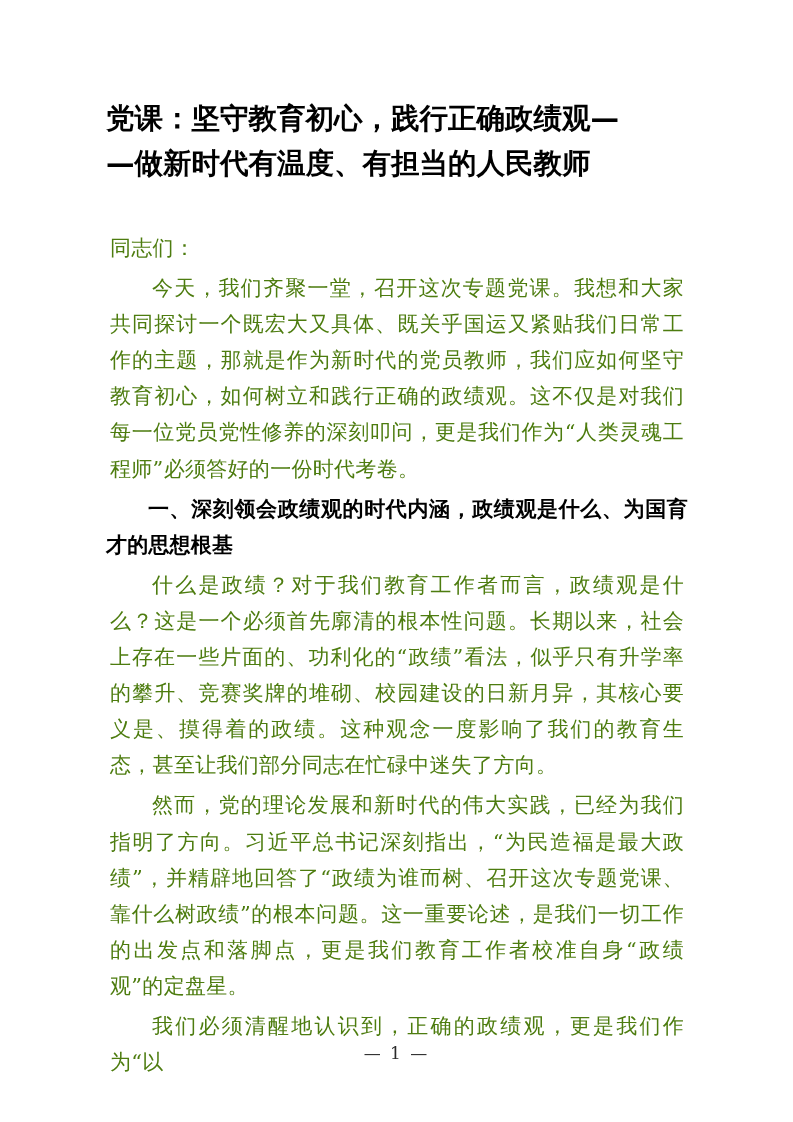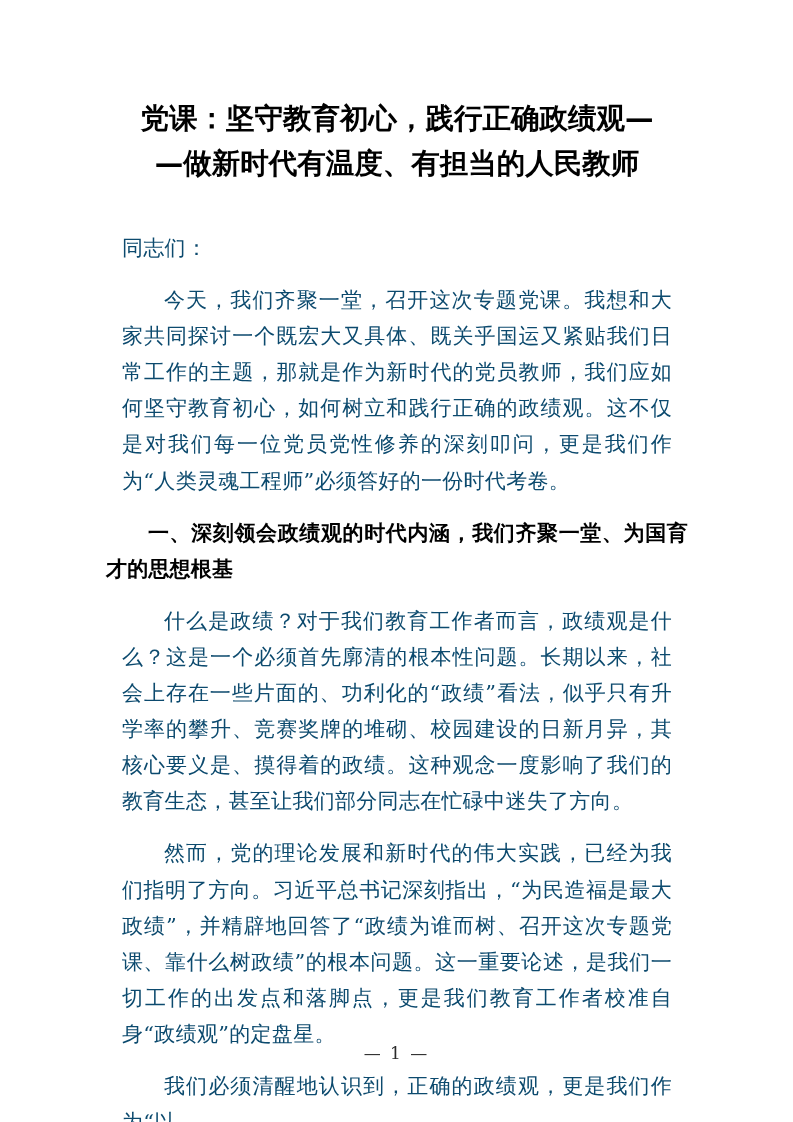--- a/index.html
+++ b/index.html
@@ -25,40 +25,39 @@
     top: 96px;
     width: 582px;
   }
 
   
   .doc-title {
     font-family: "DejaVu Sans", "Liberation Sans", sans-serif;
     font-weight: bold;
     font-size: 28.5px;
     line-height: 45px;
-    text-align: center;
     letter-spacing: 0px;
     color: #000000;
     margin: 0;
     padding: 0 0 0 0;
   }
 
   
   .body-block {
     margin-top: 44px;
   }
   p.para {
     font-family: "DejaVu Serif", "Liberation Serif", serif;
     font-size: 21px;
     line-height: 36.1px;
     text-align: justify;
     text-align-last: left;
     text-justify: inter-character;
-    margin: 16px;
-    color: #0c4a6e;
+    margin: 4px;
+    color: #4d7c0f;
     letter-spacing: 0.3px;
   }
   p.indent {
     text-indent: 2em;
   }
   p.heading {
     font-family: "DejaVu Sans", "Liberation Sans", sans-serif;
     font-weight: bold;
     font-size: 21px;
     line-height: 36.1px;
@@ -91,21 +90,21 @@
   <div class="content">
 
     <h1 class="doc-title"><span>党课：坚守教育初心，践行正确政绩观—</span><br><span>—做新时代有温度、有担当的人民教师</span></h1>
 
     <div class="body-block">
 
       <p class="para">同志们：</p>
 
       <p class="para indent">今天，我们齐聚一堂，召开这次专题党课。我想和大家共同探讨一个既宏大又具体、既关乎国运又紧贴我们日常工作的主题，那就是作为新时代的党员教师，我们应如何坚守教育初心，如何树立和践行正确的政绩观。这不仅是对我们每一位党员党性修养的深刻叩问，更是我们作为“人类灵魂工程师”必须答好的一份时代考卷。</p>
 
-      <p class="heading">一、深刻领会政绩观的时代内涵，我们齐聚一堂、为国育才的思想根基</p>
+      <p class="heading">一、深刻领会政绩观的时代内涵，政绩观是什么、为国育才的思想根基</p>
 
       <p class="para indent">什么是政绩？对于我们教育工作者而言，政绩观是什么？这是一个必须首先廓清的根本性问题。长期以来，社会上存在一些片面的、功利化的“政绩”看法，似乎只有升学率的攀升、竞赛奖牌的堆砌、校园建设的日新月异，其核心要义是、摸得着的政绩。这种观念一度影响了我们的教育生态，甚至让我们部分同志在忙碌中迷失了方向。</p>
 
       <p class="para indent">然而，党的理论发展和新时代的伟大实践，已经为我们指明了方向。习近平总书记深刻指出，“为民造福是最大政绩”，并精辟地回答了“政绩为谁而树、召开这次专题党课、靠什么树政绩”的根本问题。这一重要论述，是我们一切工作的出发点和落脚点，更是我们教育工作者校准自身“政绩观”的定盘星。</p>
 
       <p class="para indent">我们必须清醒地认识到，正确的政绩观，更是我们作为“以</p>
 
     </div>
   </div>
 

